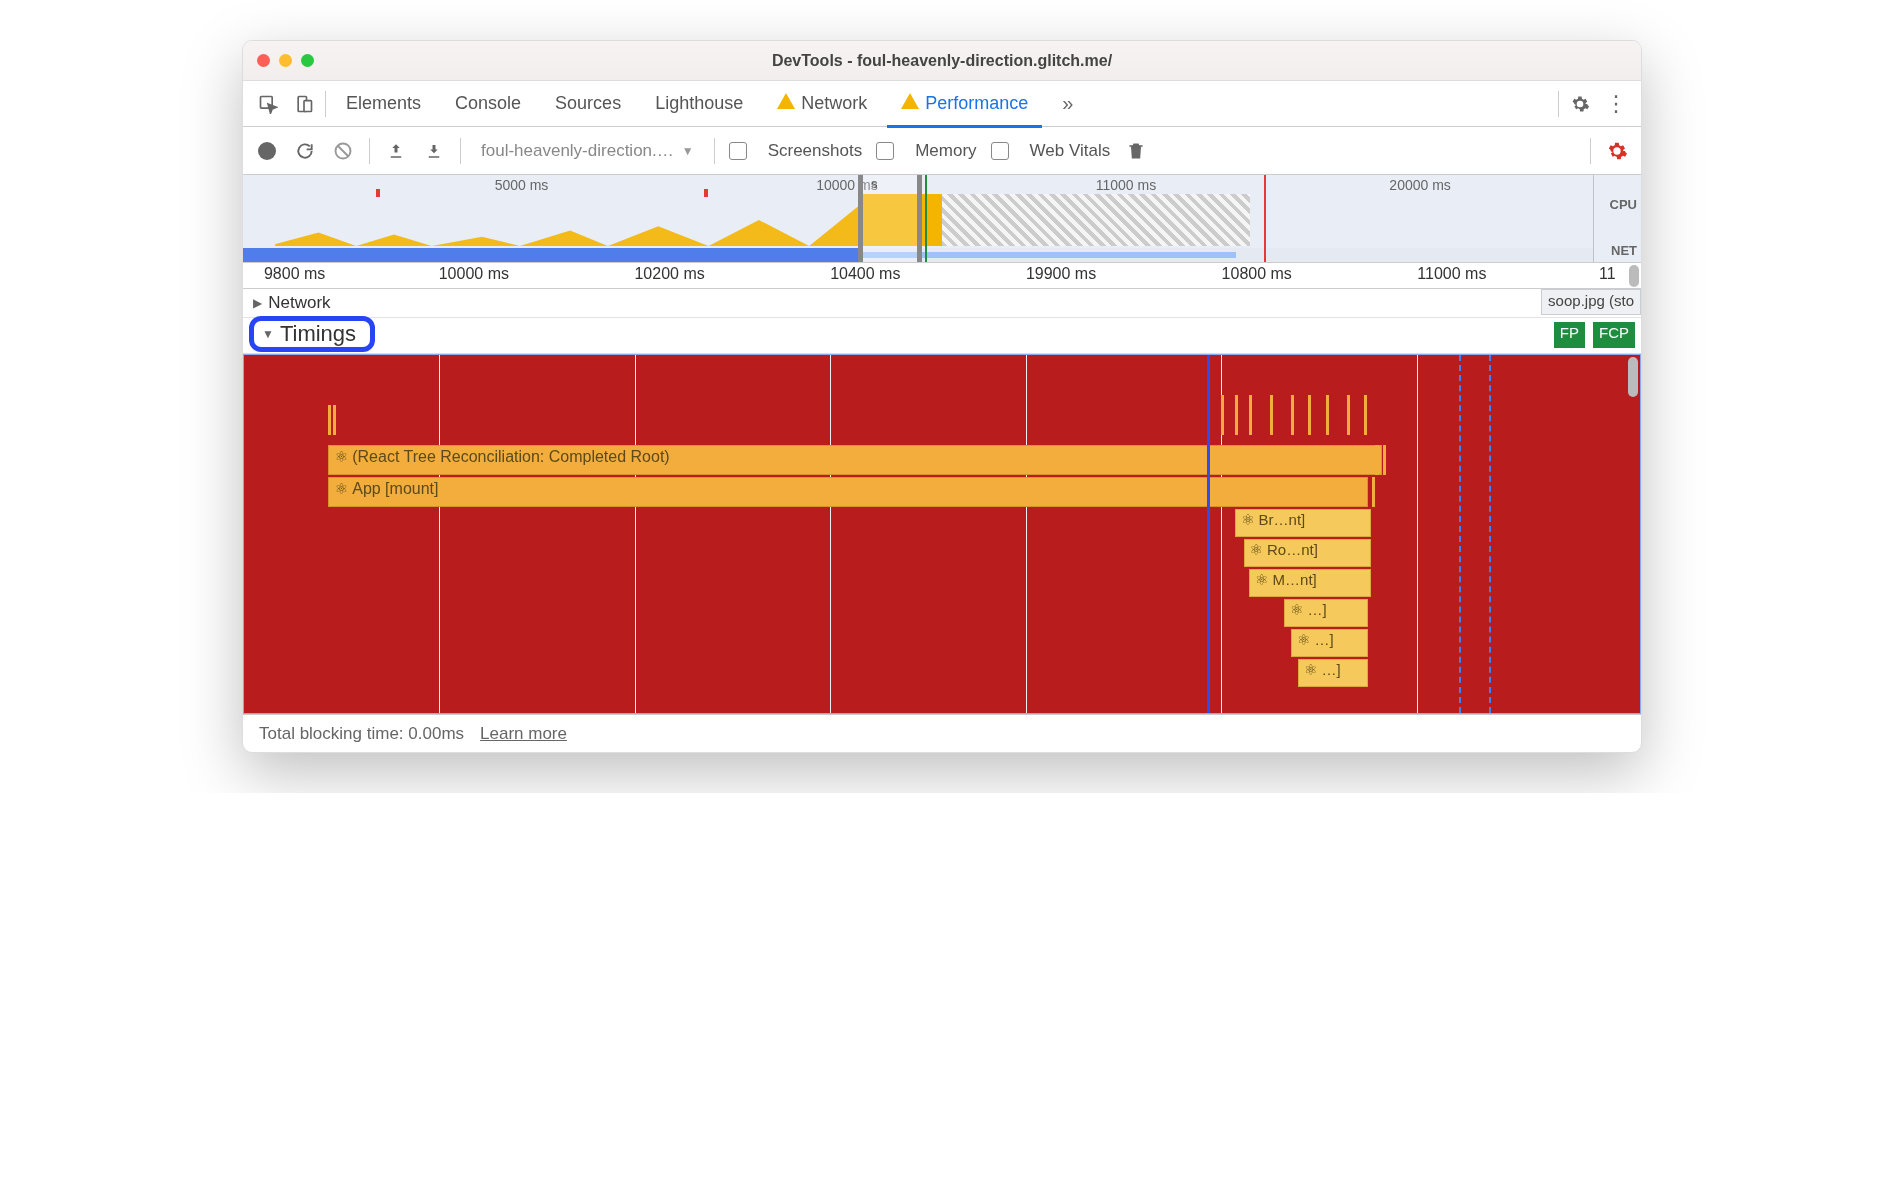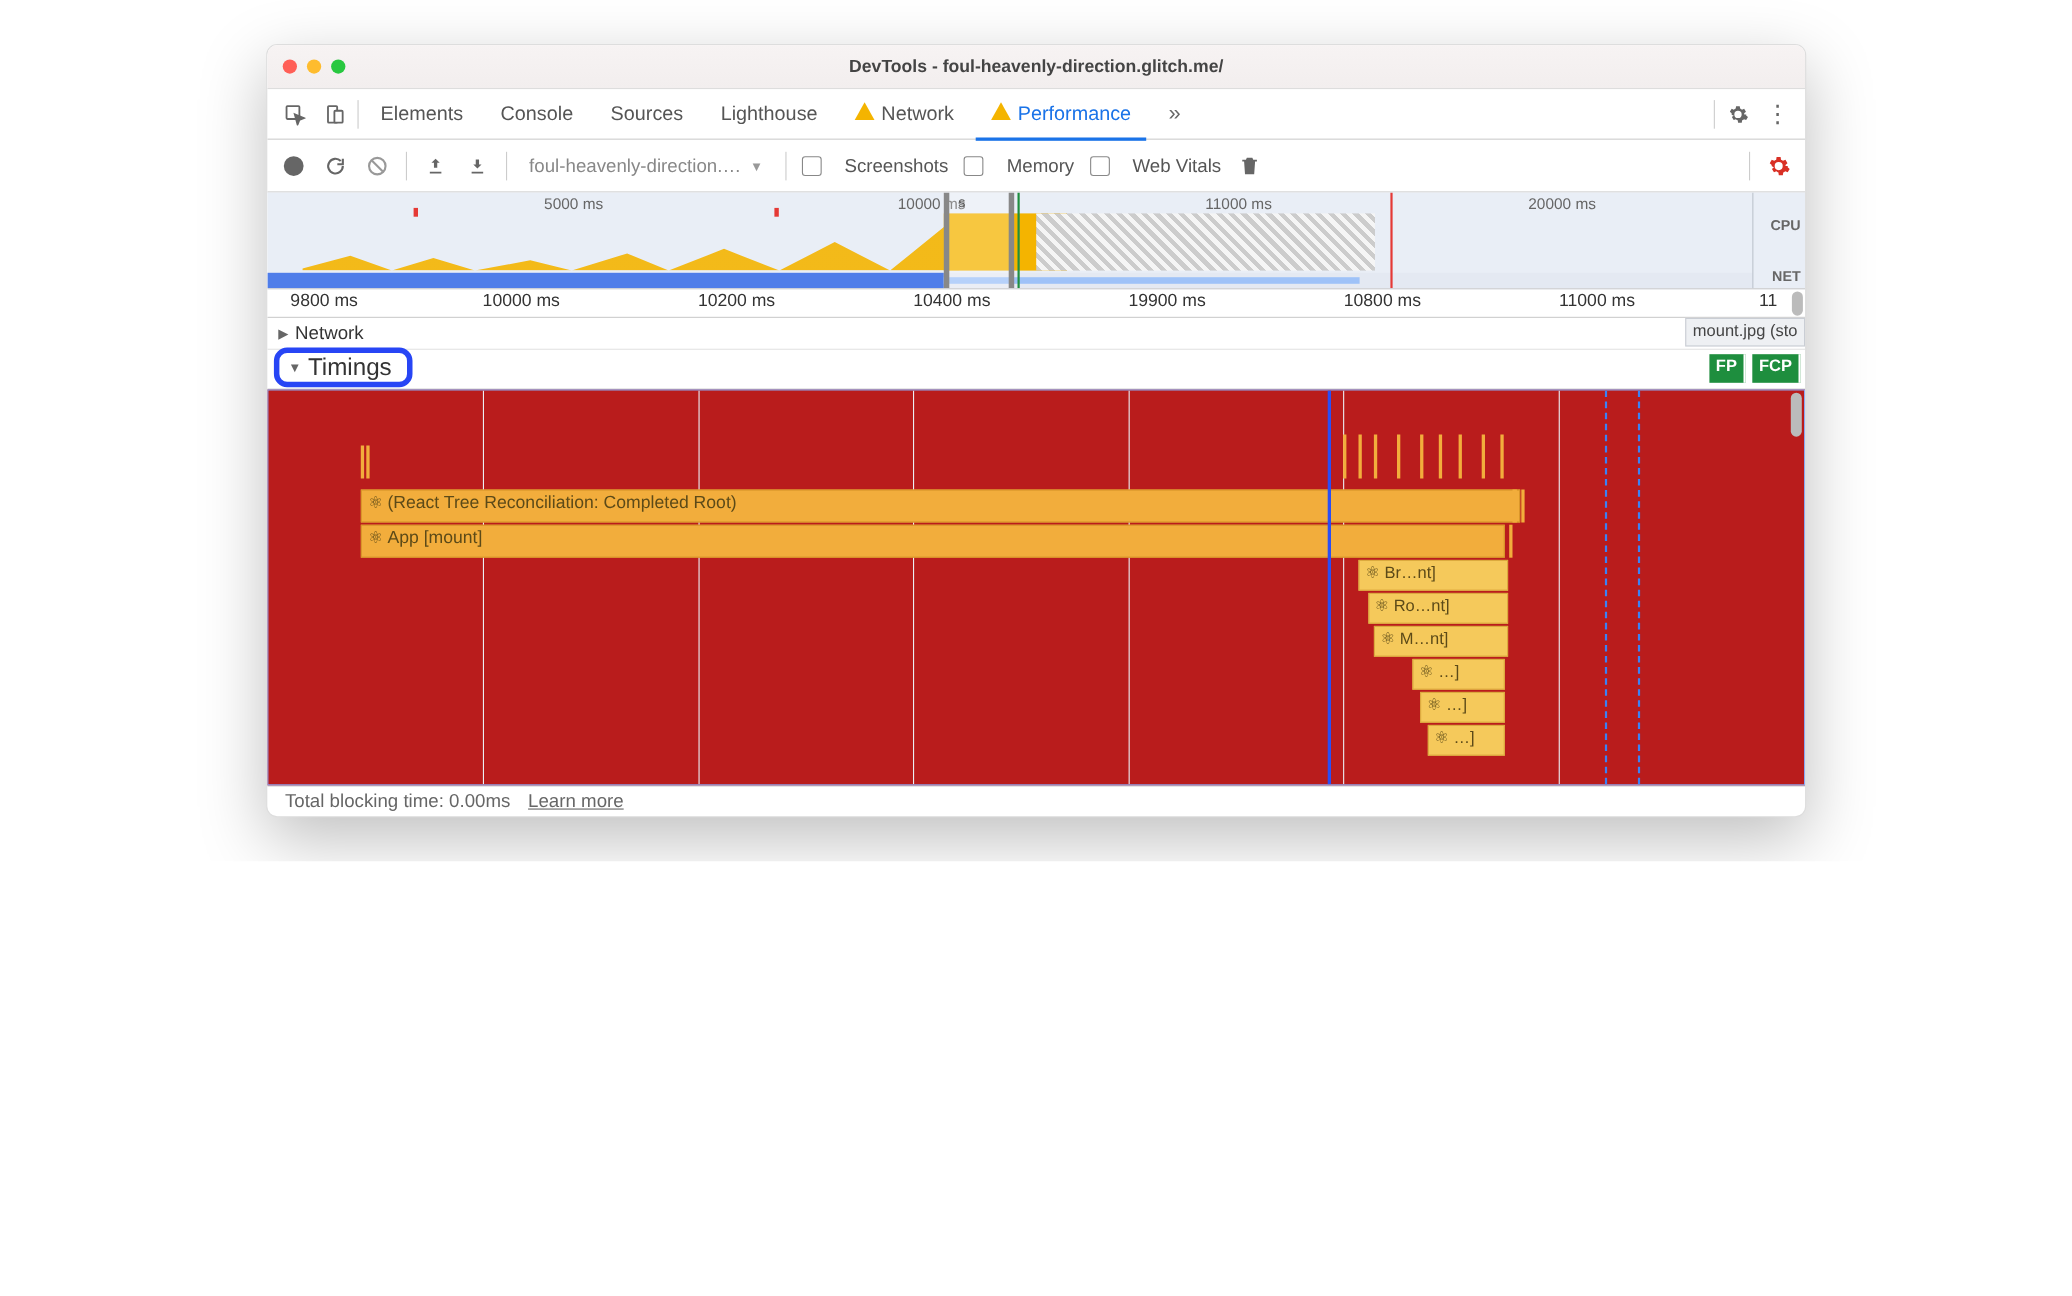--- a/index.html
+++ b/index.html
@@ -233,24 +233,24 @@
     white-space:nowrap; overflow:hidden;
   }
   .thin-bar { position:absolute; width:3px; background:#f2ad3c; }
   .mini-bar {
     position:absolute; height:28px; font-size:15px;
     background:#f5c95b; border:1px solid #dba93e; color:#5c4a18;
     padding:1px 5px; white-space:nowrap; overflow:hidden;
   }
   .green-chip {
     position:absolute; height:26px; background:#1e8e3e; color:#fff;
-    font-size:15px; font-weight:700; padding:2px 6px; border-right:2px solid #fff;
+    font-size:15px; font-weight:400; padding:2px 6px; border-right:2px solid #fff;
   }
   .bottom-status {
-    height:28px; border-top:1px solid #ccc;
+    height:38px; border-top:1px solid #ccc;
     display:flex; align-items:center;
     gap:16px; padding:0 16px;
     font-size:17px; color:#666;
   }
   .bottom-status a { color:#666; text-decoration:underline; cursor:pointer;}
   .react-atom::before { content:"⚛"; color:#5c4a18; margin-right:4px; font-size:15px; }
 </style>
 </head>
 <body>
 
@@ -410,21 +410,21 @@
     <div class="scrollbar-fake"></div>
   </div>
 
   <div class="track-area">
 
     <div class="track-network">
       <div class="track-header">
         <span class="disclosure">▶</span>
         <span>Network</span>
       </div>
-      <div class="track-net-chip">mount.jpg (sto</div>
+      <div class="track-net-chip">soop.jpg (sto</div>
     </div>
 
     <div class="timings-header" style="height:36px">
       <div class="timings-pill">
         <span class="disclosure">▼</span>
         <span style="font-size:22px">Timings</span>
       </div>
       <div class="green-chip" style="right:54px; top:4px">FP</div>
       <div class="green-chip" style="right:4px; top:4px">FCP</div>
     </div>

